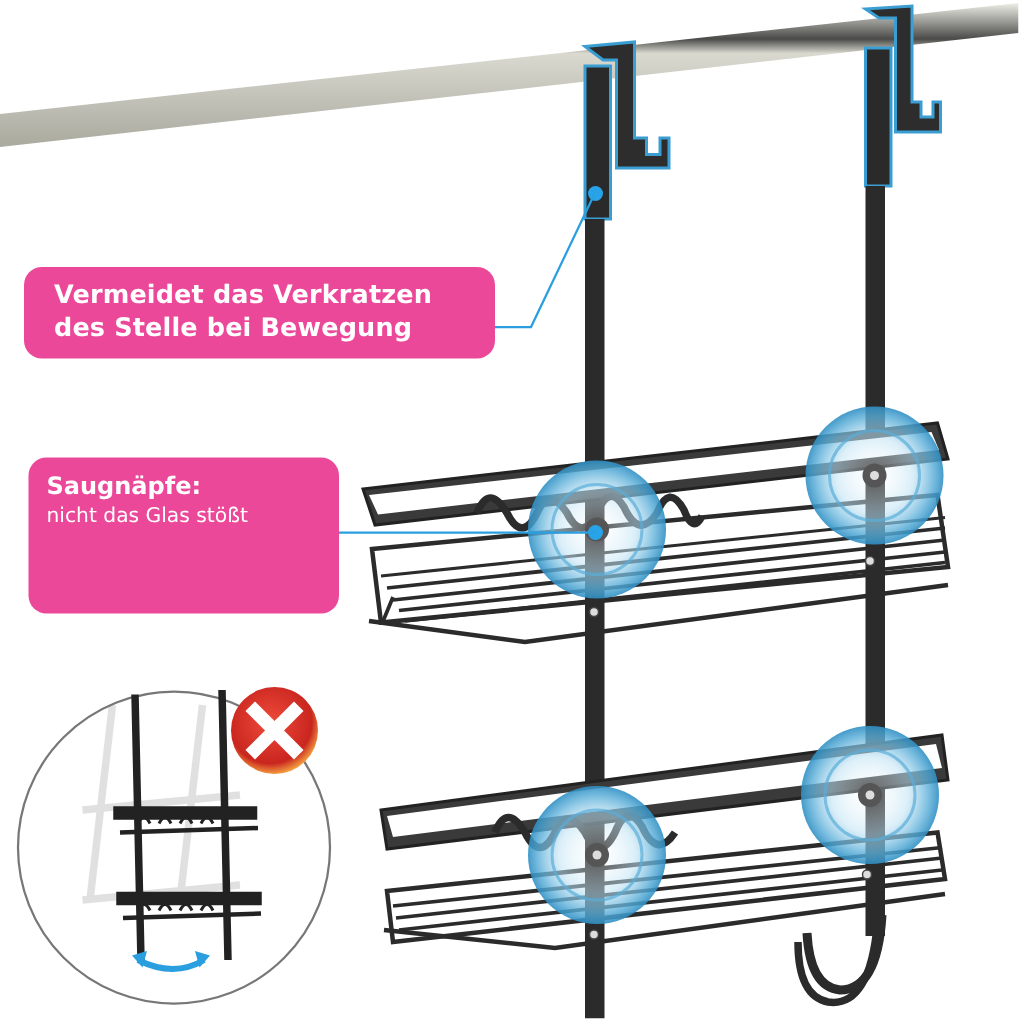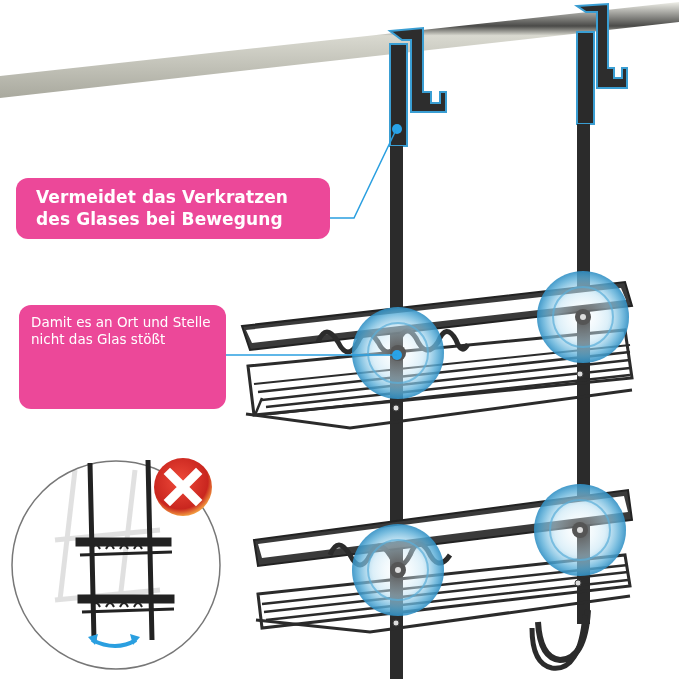--- a/index.html
+++ b/index.html
@@ -135,19 +135,19 @@
   </g>
 
   <g>
     <circle cx="183" cy="487" r="29" fill="url(#badge)"></circle>
     <path d="M170,474 L196,500 M196,474 L170,500" stroke="#ffffff" stroke-width="9" stroke-linecap="square"></path>
   </g>
 </svg>
 
 <div class="callout callout-1">
   <div class="line">Vermeidet das Verkratzen</div>
-  <div class="line">des Glases bei Bewegung</div>
+  <div class="line">des Stelle bei Bewegung</div>
 </div>
 
 <div class="callout callout-2">
-  <div class="line">Damit es an Ort und Stelle</div>
+  <div class="title">Saugnäpfe:</div>
   <div class="line">nicht das Glas stößt</div>
 </div>
 
 </body></html>

